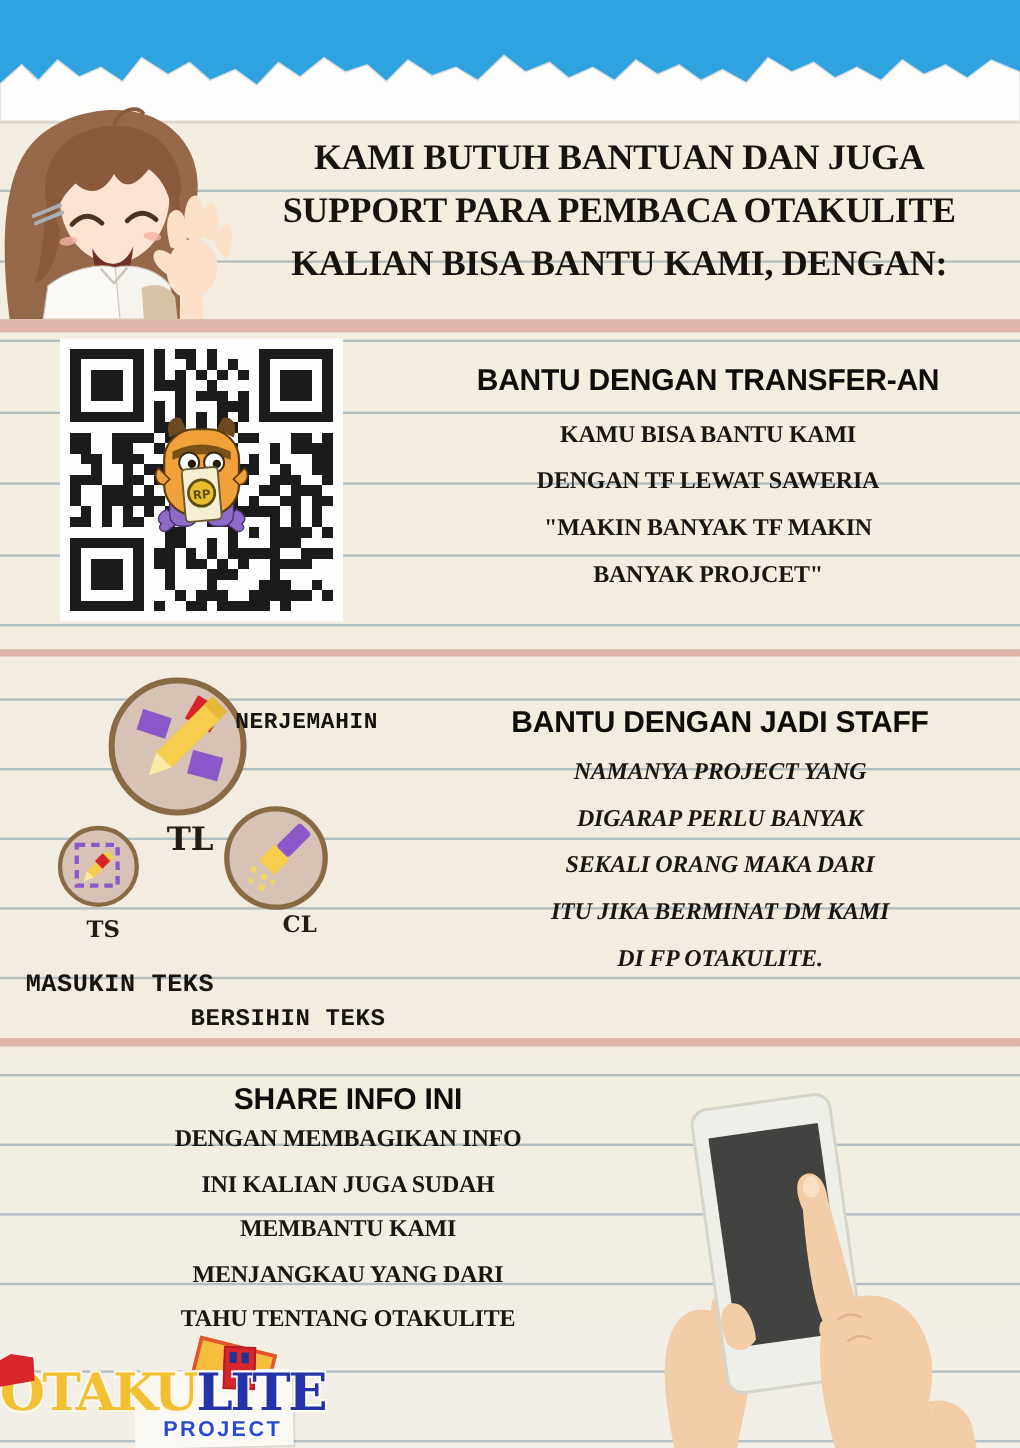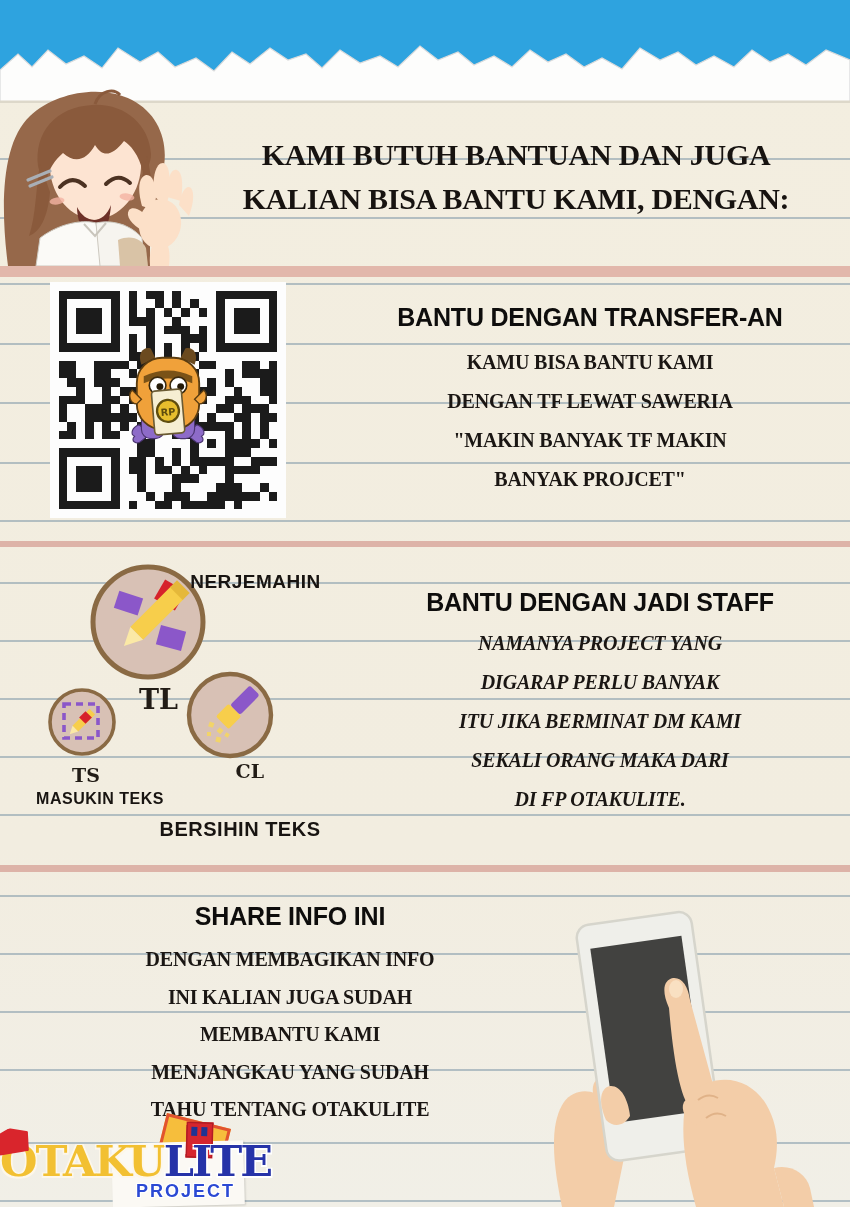--- a/index.html
+++ b/index.html
@@ -7,45 +7,45 @@
           background:linear-gradient(180deg,#f3eee0 0%,#f2ede0 70%,#f1efe7 100%);
           font-family:"Liberation Sans",sans-serif;}
   
   .top-banner{position:absolute;left:0;top:0;width:850px;height:102px;background:#2ea3df;}
   .torn{position:absolute;left:0;top:40px;width:850px;height:63px;}
   
   .rule{position:absolute;left:0;width:850px;height:2px;background:rgba(125,152,168,.55);}
   .pinkline{position:absolute;left:0;width:850px;background:#ddb3a8;}
   .pinkband{position:absolute;left:0;top:266px;width:850px;height:11px;background:#e2b7ab;z-index:6;}
   
-  .heading{position:absolute;left:192px;top:133px;width:648px;text-align:center;z-index:5;
+  .heading{position:absolute;left:192px;top:110px;width:648px;text-align:center;z-index:5;
            font-family:"Liberation Serif",serif;font-weight:700;font-size:30px;line-height:44px;
            color:#171310;letter-spacing:-.3px;}
   .heading div{white-space:nowrap;}
   
   .sec{position:absolute;text-align:center;z-index:5;}
   .sec .h{font-family:"Liberation Sans",sans-serif;font-weight:700;font-size:25px;
           letter-spacing:-.2px;color:#0e0d0c;white-space:nowrap;}
   .sec .b{font-family:"Liberation Serif",serif;font-weight:700;color:#1a1613;
           font-size:20px;letter-spacing:-.2px;}
   .sec .b div{white-space:nowrap;}
   .transfer{left:340px;top:303px;width:500px;}
   .transfer .b{margin-top:11px;line-height:39px;}
   .staff{left:355px;top:588px;width:490px;}
   .staff .b{margin-top:7px;line-height:39px;font-style:italic;}
   .share{left:25px;top:902px;width:530px;}
-  .share .b{margin-top:10px;line-height:37.5px;}
+  .share .b{line-height:37.5px;}
   
   .qr-wrap{position:absolute;left:50px;top:282px;width:236px;height:236px;z-index:5;}
   .qr-wrap svg.code{position:absolute;left:0;top:0;}
   .mascot{position:absolute;left:50%;top:50%;transform:translate(-50%,-54%);z-index:2;}
   
   .roleicon{position:absolute;z-index:5;}
-  .rolelabel{position:absolute;z-index:5;font-family:Liberation Sans, sans-serif;font-weight:700;
-             font-size:20px;letter-spacing:.5px;color:#181411;white-space:nowrap;text-align:center;}
+  .rolelabel{position:absolute;z-index:5;font-family:Liberation Mono, monospace;font-weight:700;
+             font-size:20px;letter-spacing:.5px;color:#181411;white-space:nowrap;text-align:center;margin-top:20px;}
   .roleabbr{position:absolute;z-index:5;font-family:"DejaVu Serif",serif;font-weight:700;
             color:#221c16;white-space:nowrap;}
   
   .girl{position:absolute;left:0;top:84px;z-index:4;}
   .phone{position:absolute;left:548px;top:888px;z-index:5;}
   
   .logo{position:absolute;left:0;top:1136px;width:280px;height:71px;z-index:7;}
   .logo .ysq{position:absolute;left:158px;top:-16px;width:60px;height:60px;background:#f6be3c;
              border:3px solid #e2532f;transform:rotate(14deg);}
   .logo .card{position:absolute;left:112px;top:6px;width:132px;height:64px;background:#fbf9f4;
@@ -120,20 +120,21 @@
     <ellipse cx="160" cy="140" rx="21" ry="25" fill="#fce0c8" transform="rotate(10 160 140)"></ellipse>
     <path d="M142,122 C137,104 139,93 146,91 C152,90 156,99 156,113 L154,126 Z" fill="#fce0c8"></path>
     <path d="M154,112 C152,92 156,79 163,79 C169,80 171,93 169,111 L166,123 Z" fill="#fce0c8"></path>
     <path d="M167,113 C167,94 171,84 177,86 C183,89 183,101 181,117 Z" fill="#fce0c8"></path>
     <path d="M179,121 C181,107 187,100 191,104 C195,109 193,121 189,132 Z" fill="#fce0c8"></path>
     <path d="M143,147 C132,141 125,132 129,126 C134,121 145,128 150,137 Z" fill="#fce0c8"></path>
   </svg>
 
   <div class="heading">
     <div>KAMI BUTUH BANTUAN DAN JUGA</div>
+    <div>SUPPORT PARA PEMBACA OTAKULITE</div>
     <div>KALIAN BISA BANTU KAMI, DENGAN:</div>
   </div>
 
   <div class="qr-wrap">
     <svg class="code" id="qr-svg" width="236" height="236" viewBox="-1 -1 27 27" shape-rendering="crispEdges">
         <rect x="-1" y="-1" width="27" height="27" fill="#fdfdfd"></rect>
         <g fill="#1b1b1b">
           <rect x="8" y="0" width="1" height="1"></rect>
           <rect x="10" y="0" width="1" height="1"></rect>
           <rect x="11" y="0" width="1" height="1"></rect>
@@ -414,21 +415,21 @@
   <svg class="roleicon" style="left:47px;top:687px;" width="70" height="70" viewBox="0 0 70 70">
     <circle cx="35" cy="35" r="32" fill="#d8c1b5" stroke="#8a6a44" stroke-width="3.6"></circle>
     <rect x="17" y="17" width="34" height="34" fill="none" stroke="#8b57c9" stroke-width="3.6" stroke-dasharray="7 5"></rect>
     <g transform="rotate(45 34 36)">
       <rect x="30" y="20" width="8" height="24" fill="#f7ce4b"></rect>
       <path d="M30,44 L38,44 L34,52 Z" fill="#fbe9a6"></path>
     </g>
     <rect x="34" y="26" width="9" height="9" fill="#d6222b" transform="rotate(45 38.5 30.5)"></rect>
   </svg>
   <div class="roleabbr" style="left:56px;top:764px;width:60px;font-size:19px;text-align:center;">TS</div>
-  <div class="rolelabel" style="left:20px;top:790px;width:160px;font-size:16px;">MASUKIN TEKS</div>
+  <div class="rolelabel" style="left:20px;top:790px;width:160px;font-size:21px;">MASUKIN TEKS</div>
 
   <svg class="roleicon" style="left:185px;top:670px;" width="90" height="90" viewBox="0 0 90 90">
     <circle cx="45" cy="45" r="41" fill="#d8c1b5" stroke="#8a6a44" stroke-width="4.4"></circle>
     <g transform="rotate(45 45 45)">
       <rect x="38" y="10" width="14" height="28" rx="3" fill="#8b57c9"></rect>
       <rect x="36" y="38" width="18" height="18" rx="2" fill="#f7ce4b"></rect>
     </g>
     <g fill="#f2d469">
       <rect x="24" y="52" width="5" height="5" transform="rotate(20 26 54)"></rect>
       <rect x="33" y="58" width="5" height="5" transform="rotate(40 35 60)"></rect>
@@ -438,33 +439,33 @@
     </g>
   </svg>
   <div class="roleabbr" style="left:204px;top:760px;width:60px;font-size:19px;text-align:right;">CL</div>
   <div class="rolelabel" style="left:150px;top:818px;width:180px;font-size:20px;">BERSIHIN TEKS</div>
 
   <div class="sec staff">
     <div class="h">BANTU DENGAN JADI STAFF</div>
     <div class="b">
       <div>NAMANYA PROJECT YANG</div>
       <div>DIGARAP PERLU BANYAK</div>
+      <div>SEKALI ORANG MAKA DARI</div>
       <div>ITU JIKA BERMINAT DM KAMI</div>
-      <div>SEKALI ORANG MAKA DARI</div>
       <div>DI FP OTAKULITE.</div>
     </div>
   </div>
 
   <div class="sec share">
     <div class="h">SHARE INFO INI</div>
     <div class="b">
       <div>DENGAN MEMBAGIKAN INFO</div>
       <div>INI KALIAN JUGA SUDAH</div>
       <div>MEMBANTU KAMI</div>
-      <div>MENJANGKAU YANG SUDAH</div>
+      <div>MENJANGKAU YANG DARI</div>
       <div>TAHU TENTANG OTAKULITE</div>
     </div>
   </div>
 
   <svg class="phone" width="290" height="319" viewBox="0 0 290 319">
     <path d="M14,319 C2,262 4,232 16,214 C26,200 46,200 56,212 L70,232 L78,260 L66,319 Z" fill="#f3cda8"></path>
     <path d="M46,210 C42,196 48,188 56,192 C64,196 68,210 66,222 Z" fill="#f3cda8"></path>
     <g transform="rotate(-8 110 140)">
       <rect x="42" y="28" width="116" height="238" rx="13" fill="#efefea" stroke="#d6d5cc" stroke-width="2.5"></rect>
       <rect x="54" y="52" width="92" height="176" fill="#424240"></rect>

